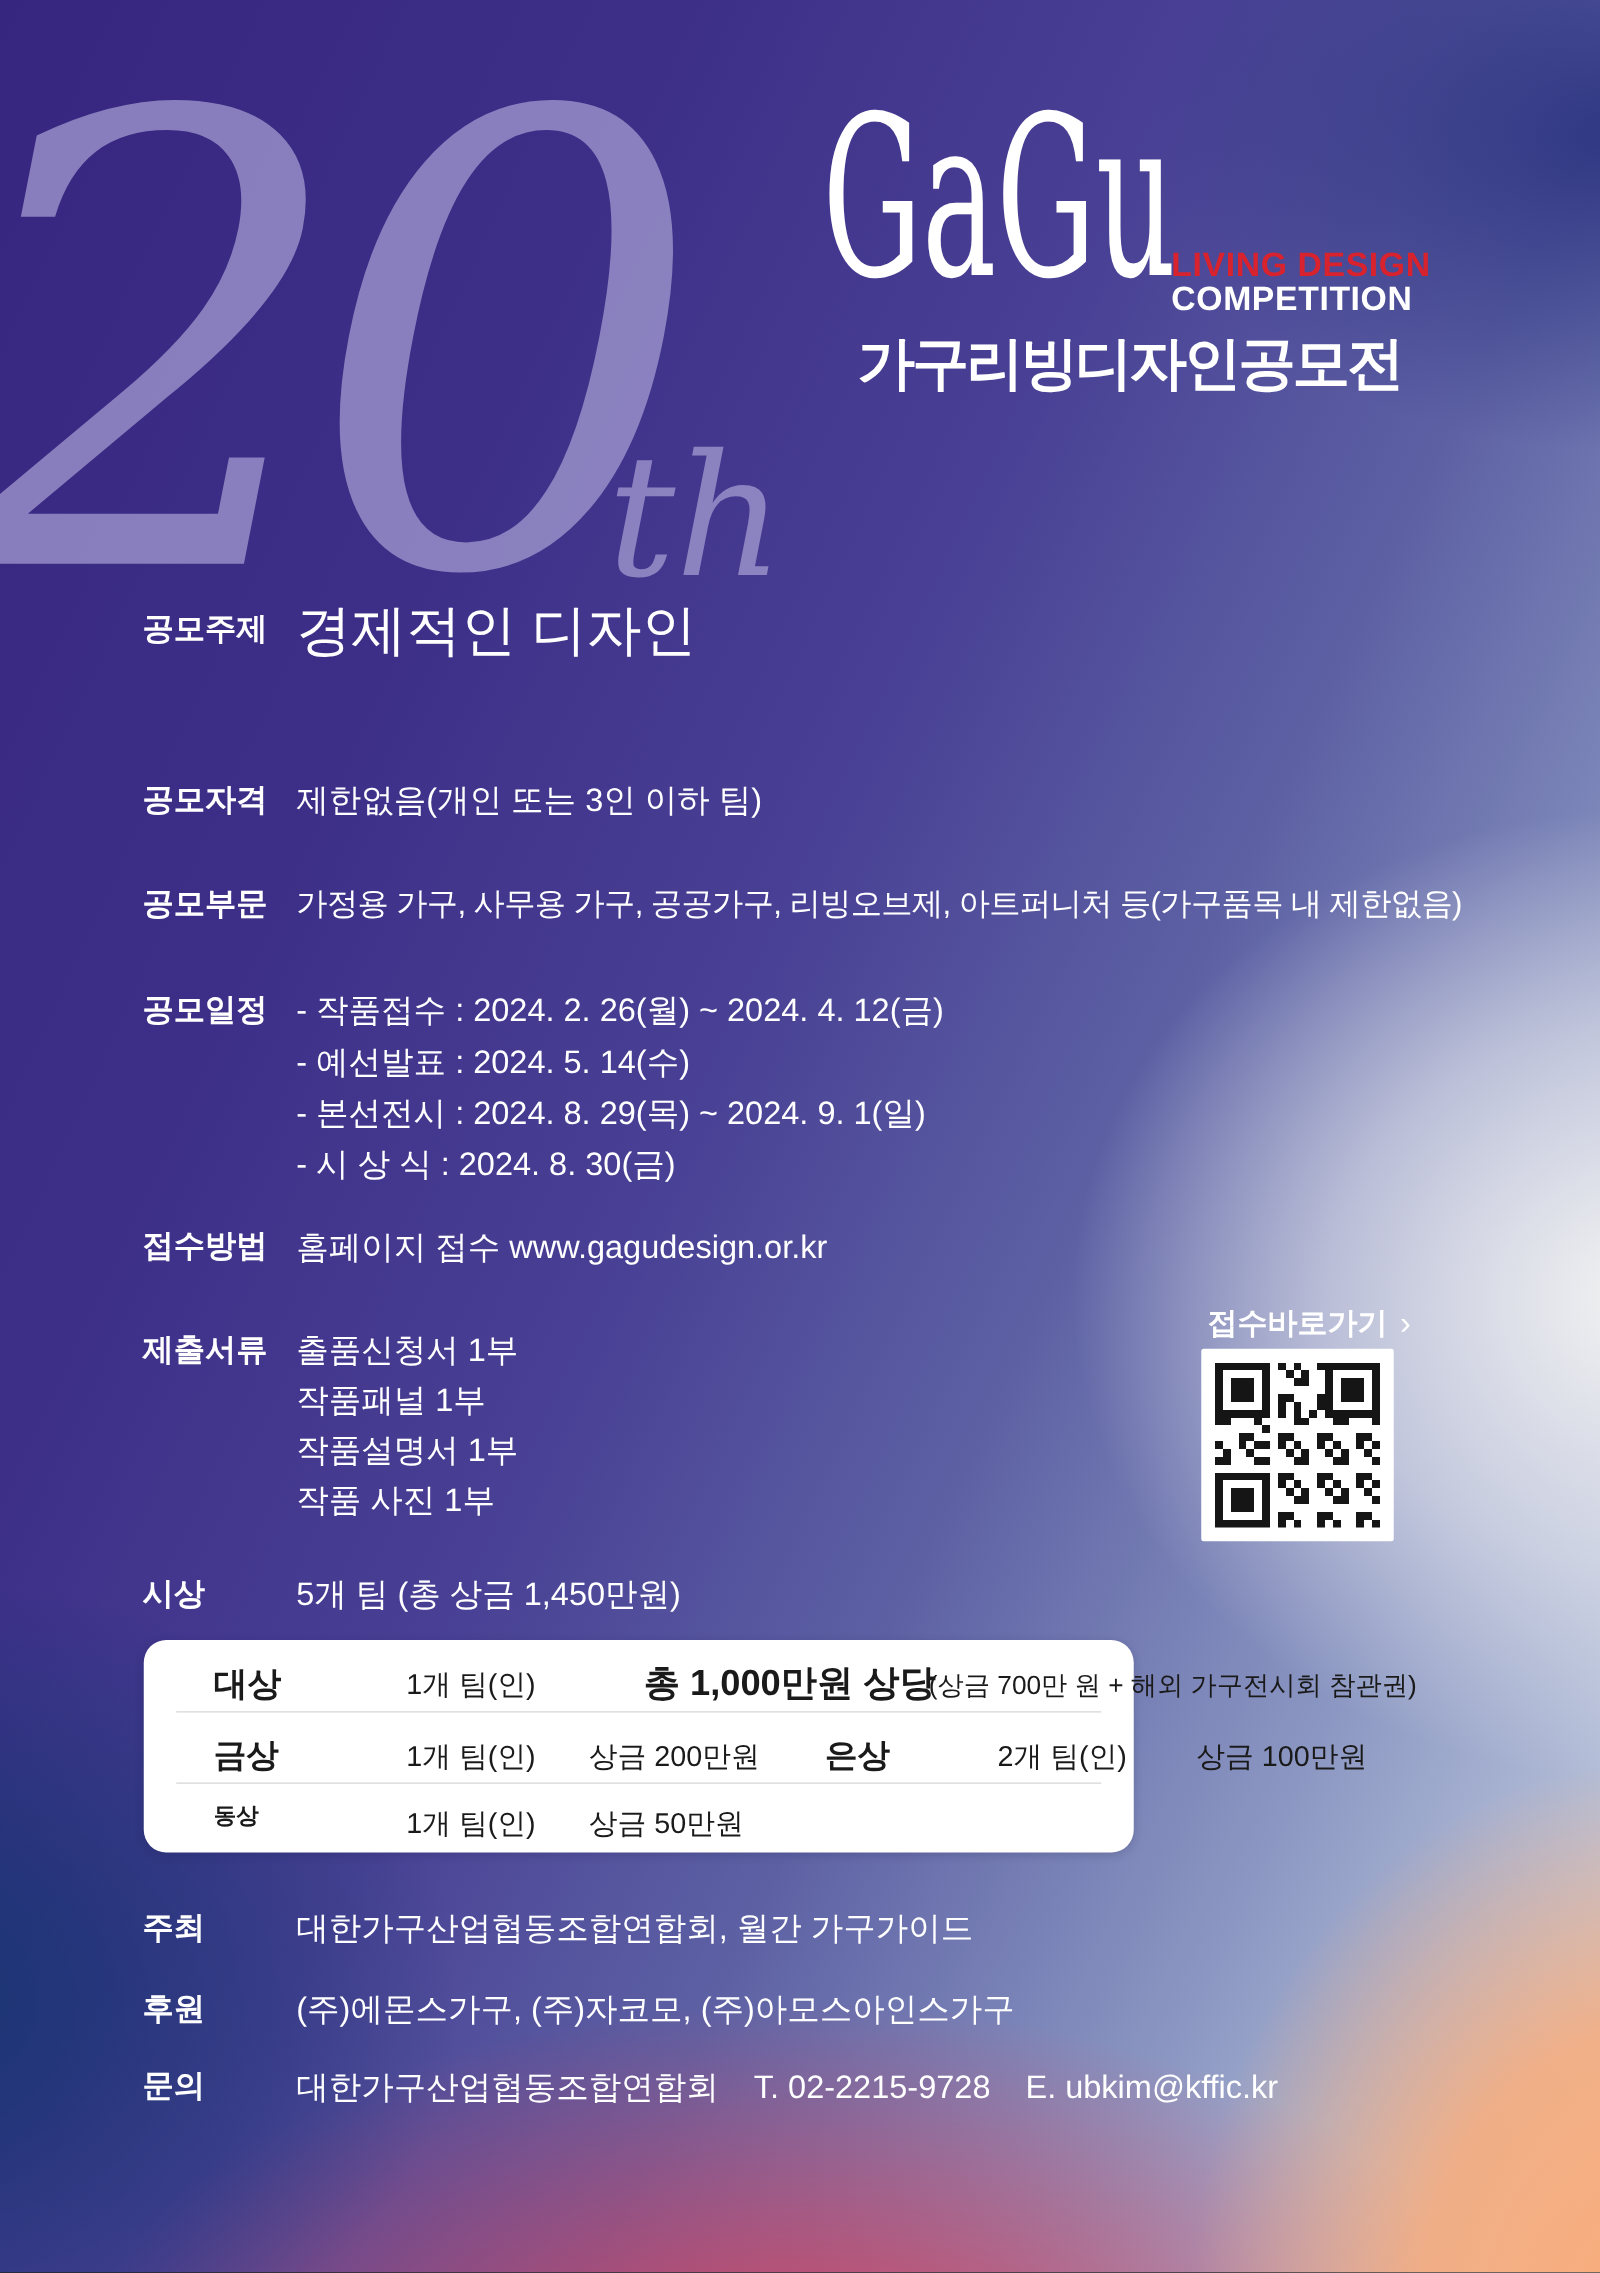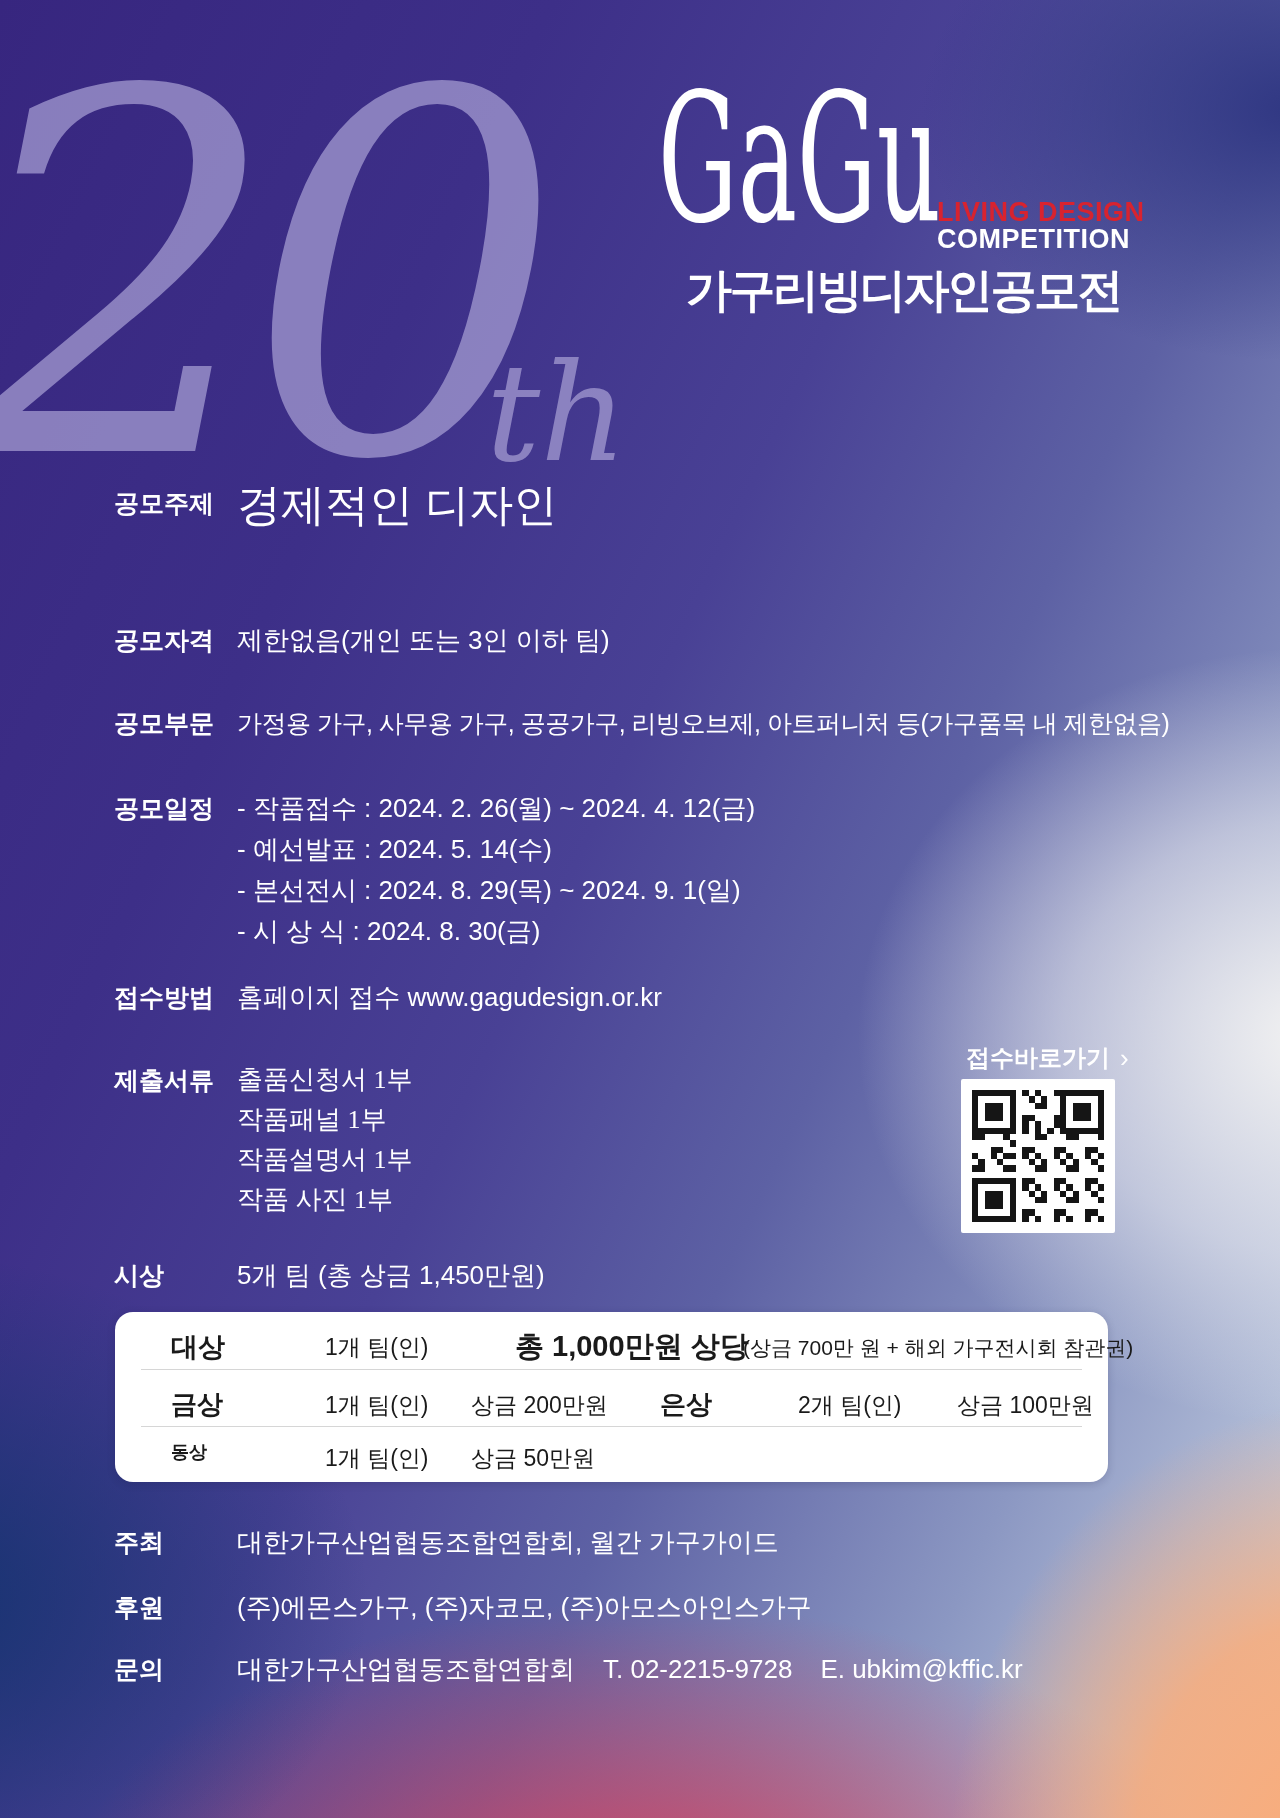--- a/index.html
+++ b/index.html
@@ -24,29 +24,29 @@
   .tag-top{top:197px;}
   .tag-bottom{top:224px;color:#fff;}
   .logo-korean{position:absolute;left:686px;top:260px;font-size:46px;font-weight:700;letter-spacing:-2.5px;white-space:nowrap;}
   
   .row{position:absolute;left:114px;display:flex;align-items:flex-start;}
   .lbl{flex:0 0 100px;width:100px;font-size:25px;font-weight:700;line-height:30px;text-align:justify;text-align-last:justify;color:#fff;}
   .content{margin-left:23px;font-size:26px;line-height:30px;color:#fff;white-space:nowrap;}
   .content.multiline{line-height:41px;}
   .theme-line1{font-size:40px;line-height:48px;}
   .theme-line2{font-size:44px;line-height:50px;margin-top:2px;}
-  .docs .content{line-height:40px;font-family:Liberation Serif, serif;}
+  .docs .content{line-height:40px;}
   .cat{font-size:25px;letter-spacing:-0.5px;}
   
   .qr-link{position:absolute;left:966px;top:1042px;display:flex;align-items:center;font-size:24px;font-weight:700;color:#fff;cursor:pointer;}
   .qr-link .chev{margin-left:10px;font-weight:400;font-size:26px;line-height:24px;}
   .qr-box{position:absolute;left:961px;top:1079px;width:154px;height:154px;background:#fff;border-radius:2px;padding:0;box-sizing:border-box;}
   .qr-box .qr-inner{position:absolute;left:11px;top:11px;right:11px;bottom:11px;}
   
-  .card{position:absolute;left:115px;top:1312px;width:993px;height:170px;background:#fff;border-radius:18px;box-shadow:0 2px 8px rgba(20,20,60,0.18);}
+  .card{position:absolute;left:115px;top:1312px;width:792px;height:170px;background:#fff;border-radius:18px;box-shadow:0 2px 8px rgba(20,20,60,0.18);}
   .card .cell{position:absolute;color:#1a1a1a;white-space:nowrap;}
   .aname{width:66px;font-weight:700;font-size:27px;color:#121212;text-align:justify;text-align-last:justify;}
   .ateams,.aprize{font-size:23px;}
   .aprize-bold{font-weight:700;font-size:29px;color:#0d0d0d;}
   .anote{font-size:21px;color:#2a2a2a;}
   .divider{position:absolute;left:26px;right:26px;height:1px;background:#d6d6d6;}
   
   .foot .content{font-size:26px;}
   .inq span{margin-right:28px;}
   .inq span:last-child{margin-right:0;}

